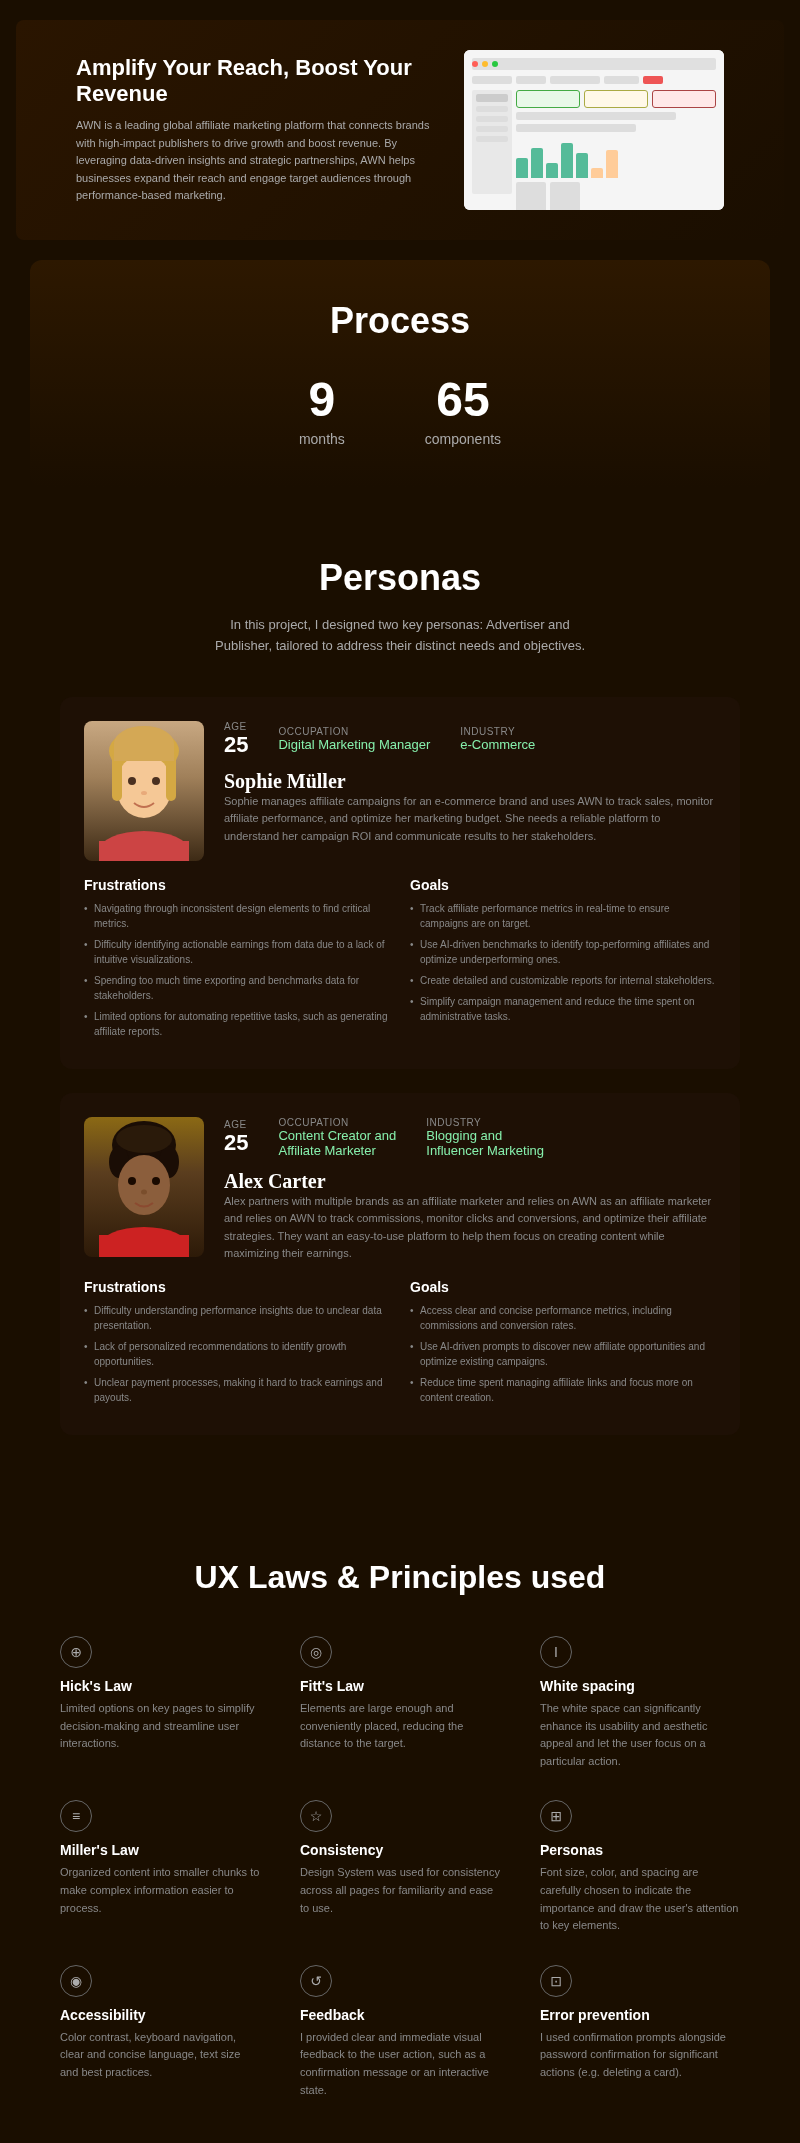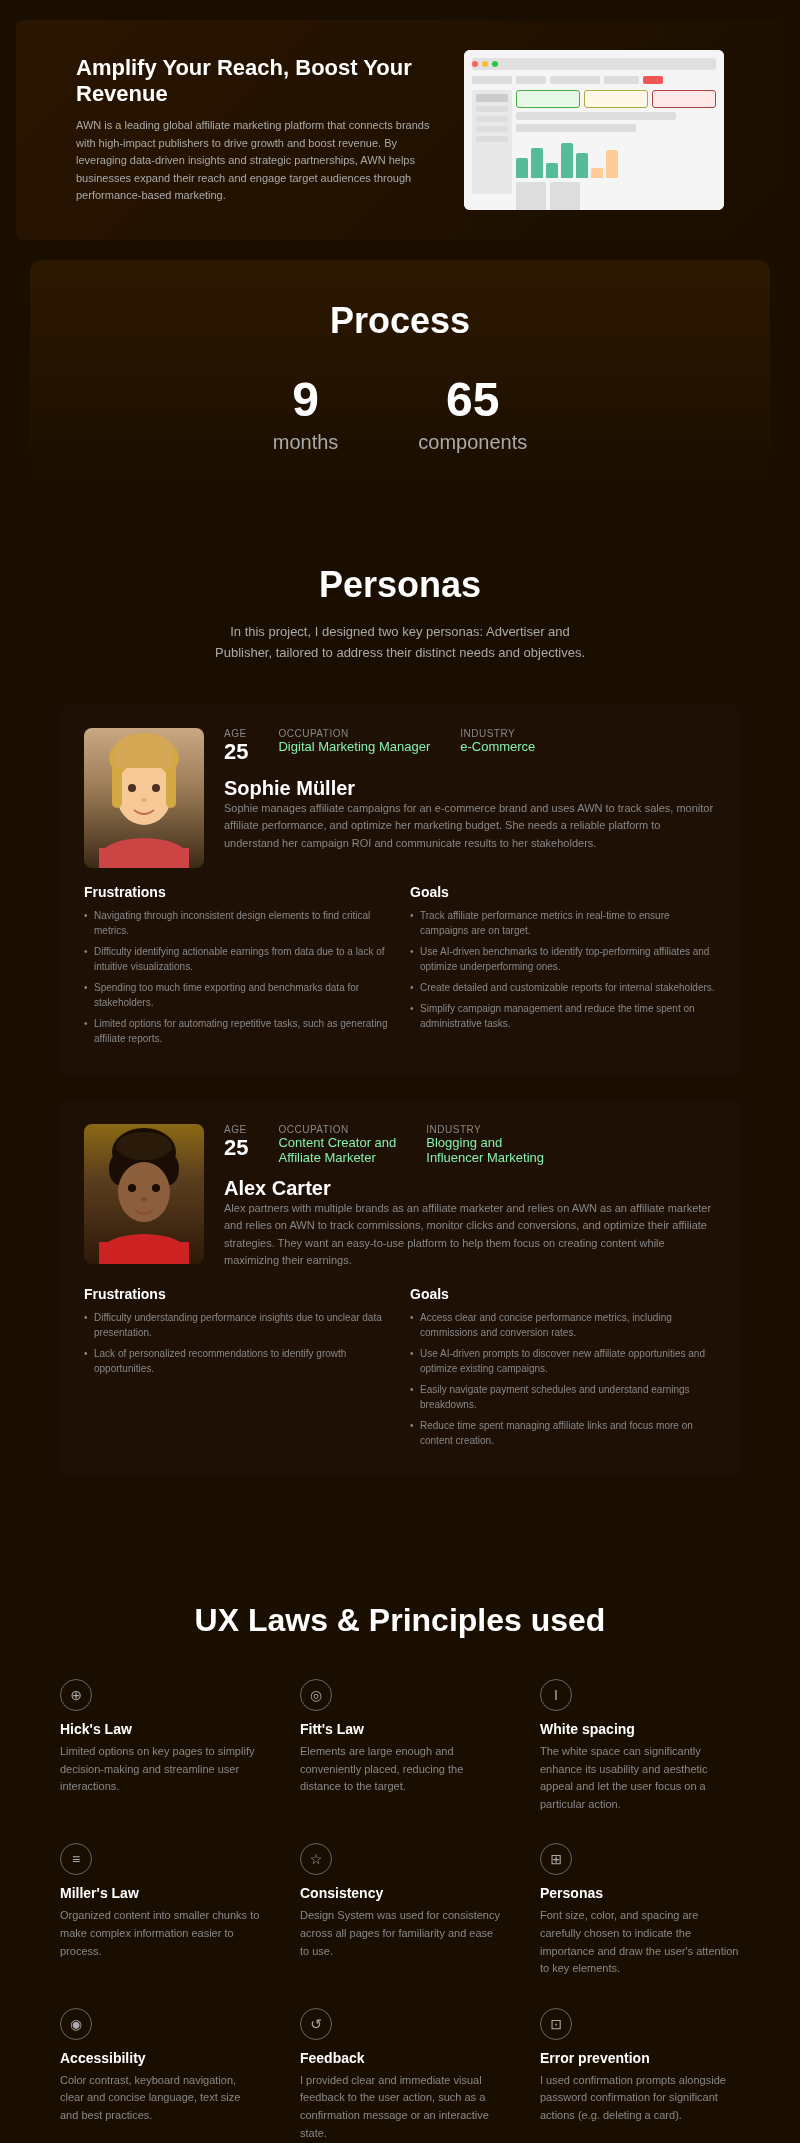--- a/index.html
+++ b/index.html
@@ -59,21 +59,21 @@
       background: linear-gradient(180deg, #2d1800 0%, #1a0e00 100%);
       margin: 10px 30px;
       border-radius: 12px;
       padding: 40px;
       text-align: center;
     }
     .process-section h2 { font-size: 36px; font-weight: 700; color: #fff; margin-bottom: 30px; }
     .process-stats { display: flex; justify-content: center; gap: 80px; }
     .stat-item { text-align: center; }
     .stat-number { font-size: 48px; font-weight: 700; color: #fff; display: block; }
-    .stat-label { font-size: 20px; color: #aaa; margin-top: 4px; }
+    .stat-label { font-size: 14px; color: #aaa; margin-top: 4px; }
 
     
     .personas-section {
       padding: 60px 60px 40px;
       text-align: center;
     }
     .personas-section h2 { font-size: 36px; font-weight: 700; color: #fff; margin-bottom: 16px; }
     .personas-subtitle { font-size: 13px; color: #aaa; line-height: 1.6; max-width: 400px; margin: 0 auto 40px; }
 
     
@@ -148,26 +148,26 @@
       top: 8px;
       left: 50%;
       transform: translateX(-50%);
       width: 56px;
       height: 28px;
       background: #2a1a0a;
       border-radius: 50%;
     }
 
     .persona-meta { flex: 1; }
-    .persona-meta-grid { display: flex; gap: 30px; margin-bottom: 12px; }
+    .persona-meta-grid { display: flex; gap: 30px; margin-bottom: 12px; align-items: center; }
     .meta-item { }
     .meta-label { font-size: 10px; color: #888; text-transform: uppercase; letter-spacing: 0.5px; }
     .meta-value { font-size: 13px; color: #86efac; font-weight: 500; }
     .meta-age { font-size: 22px; font-weight: 700; color: #fff; }
-    .persona-name { font-size: 20px; font-weight: 700; color: #fff; margin-top: 8px; }
+    .persona-name { font-size: 20px; font-weight: 700; color: #fff; margin-top: 8px; font-family: Liberation Serif, serif; }
     .persona-desc { font-size: 11px; color: #888; line-height: 1.6; margin-top: 0; }
 
     .persona-details { display: flex; gap: 20px; }
     .persona-frustrations, .persona-goals { flex: 1; }
     .section-title { font-size: 14px; font-weight: 700; color: #fff; margin-bottom: 8px; }
     .bullet-list { list-style: none; padding: 0; }
     .bullet-list li { font-size: 10px; color: #888; margin-bottom: 6px; padding-left: 10px; position: relative; line-height: 1.5; }
     .bullet-list li::before { content: '•'; position: absolute; left: 0; color: #888; }
 
     
@@ -373,28 +373,28 @@
         <div class="persona-name">Alex Carter</div>
         <p class="persona-desc">Alex partners with multiple brands as an affiliate marketer and relies on AWN as an affiliate marketer and relies on AWN to track commissions, monitor clicks and conversions, and optimize their affiliate strategies. They want an easy-to-use platform to help them focus on creating content while maximizing their earnings.</p>
       </div>
     </div>
     <div class="persona-details">
       <div class="persona-frustrations">
         <div class="section-title">Frustrations</div>
         <ul class="bullet-list">
           <li>Difficulty understanding performance insights due to unclear data presentation.</li>
           <li>Lack of personalized recommendations to identify growth opportunities.</li>
+          <li>Unclear payment processes, making it hard to track earnings and payouts.</li>
         </ul>
       </div>
       <div class="persona-goals">
         <div class="section-title">Goals</div>
         <ul class="bullet-list">
           <li>Access clear and concise performance metrics, including commissions and conversion rates.</li>
           <li>Use AI-driven prompts to discover new affiliate opportunities and optimize existing campaigns.</li>
-          <li>Easily navigate payment schedules and understand earnings breakdowns.</li>
           <li>Reduce time spent managing affiliate links and focus more on content creation.</li>
         </ul>
       </div>
     </div>
   </div>
 </div>
 
 <div class="ux-laws-section">
   <h2>UX Laws &amp; Principles used</h2>
   <div class="laws-grid" id="laws-grid">

